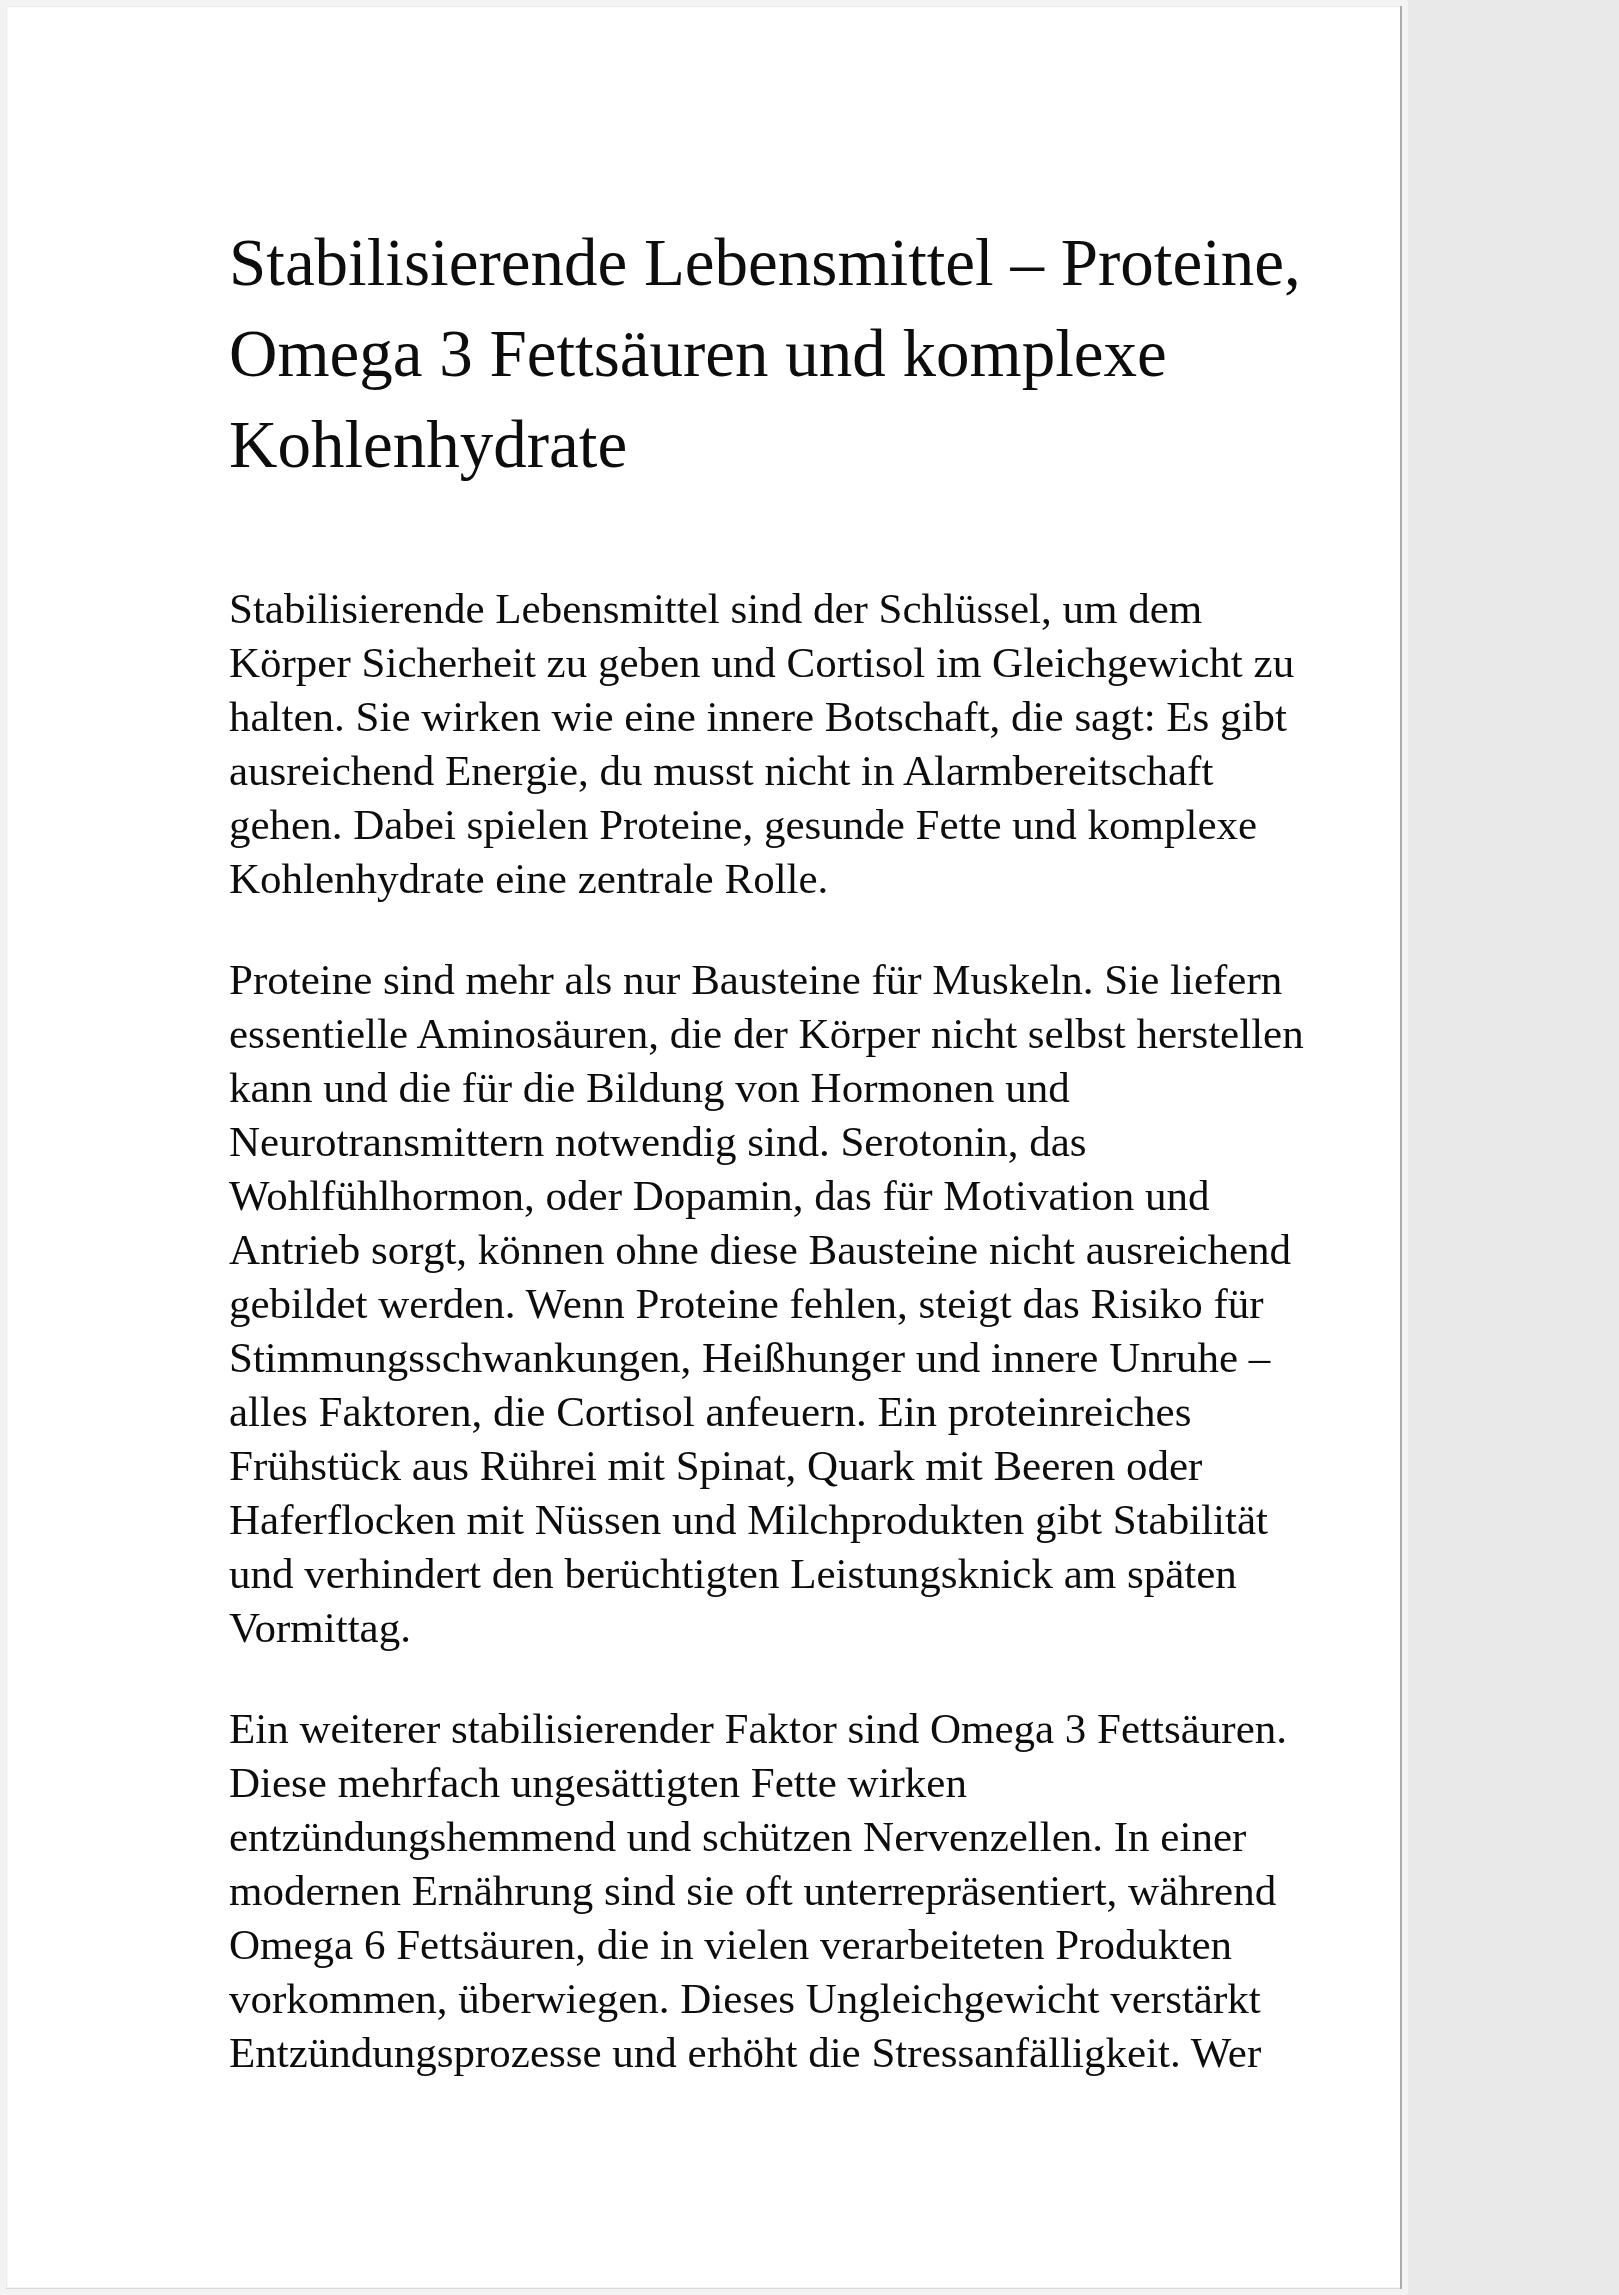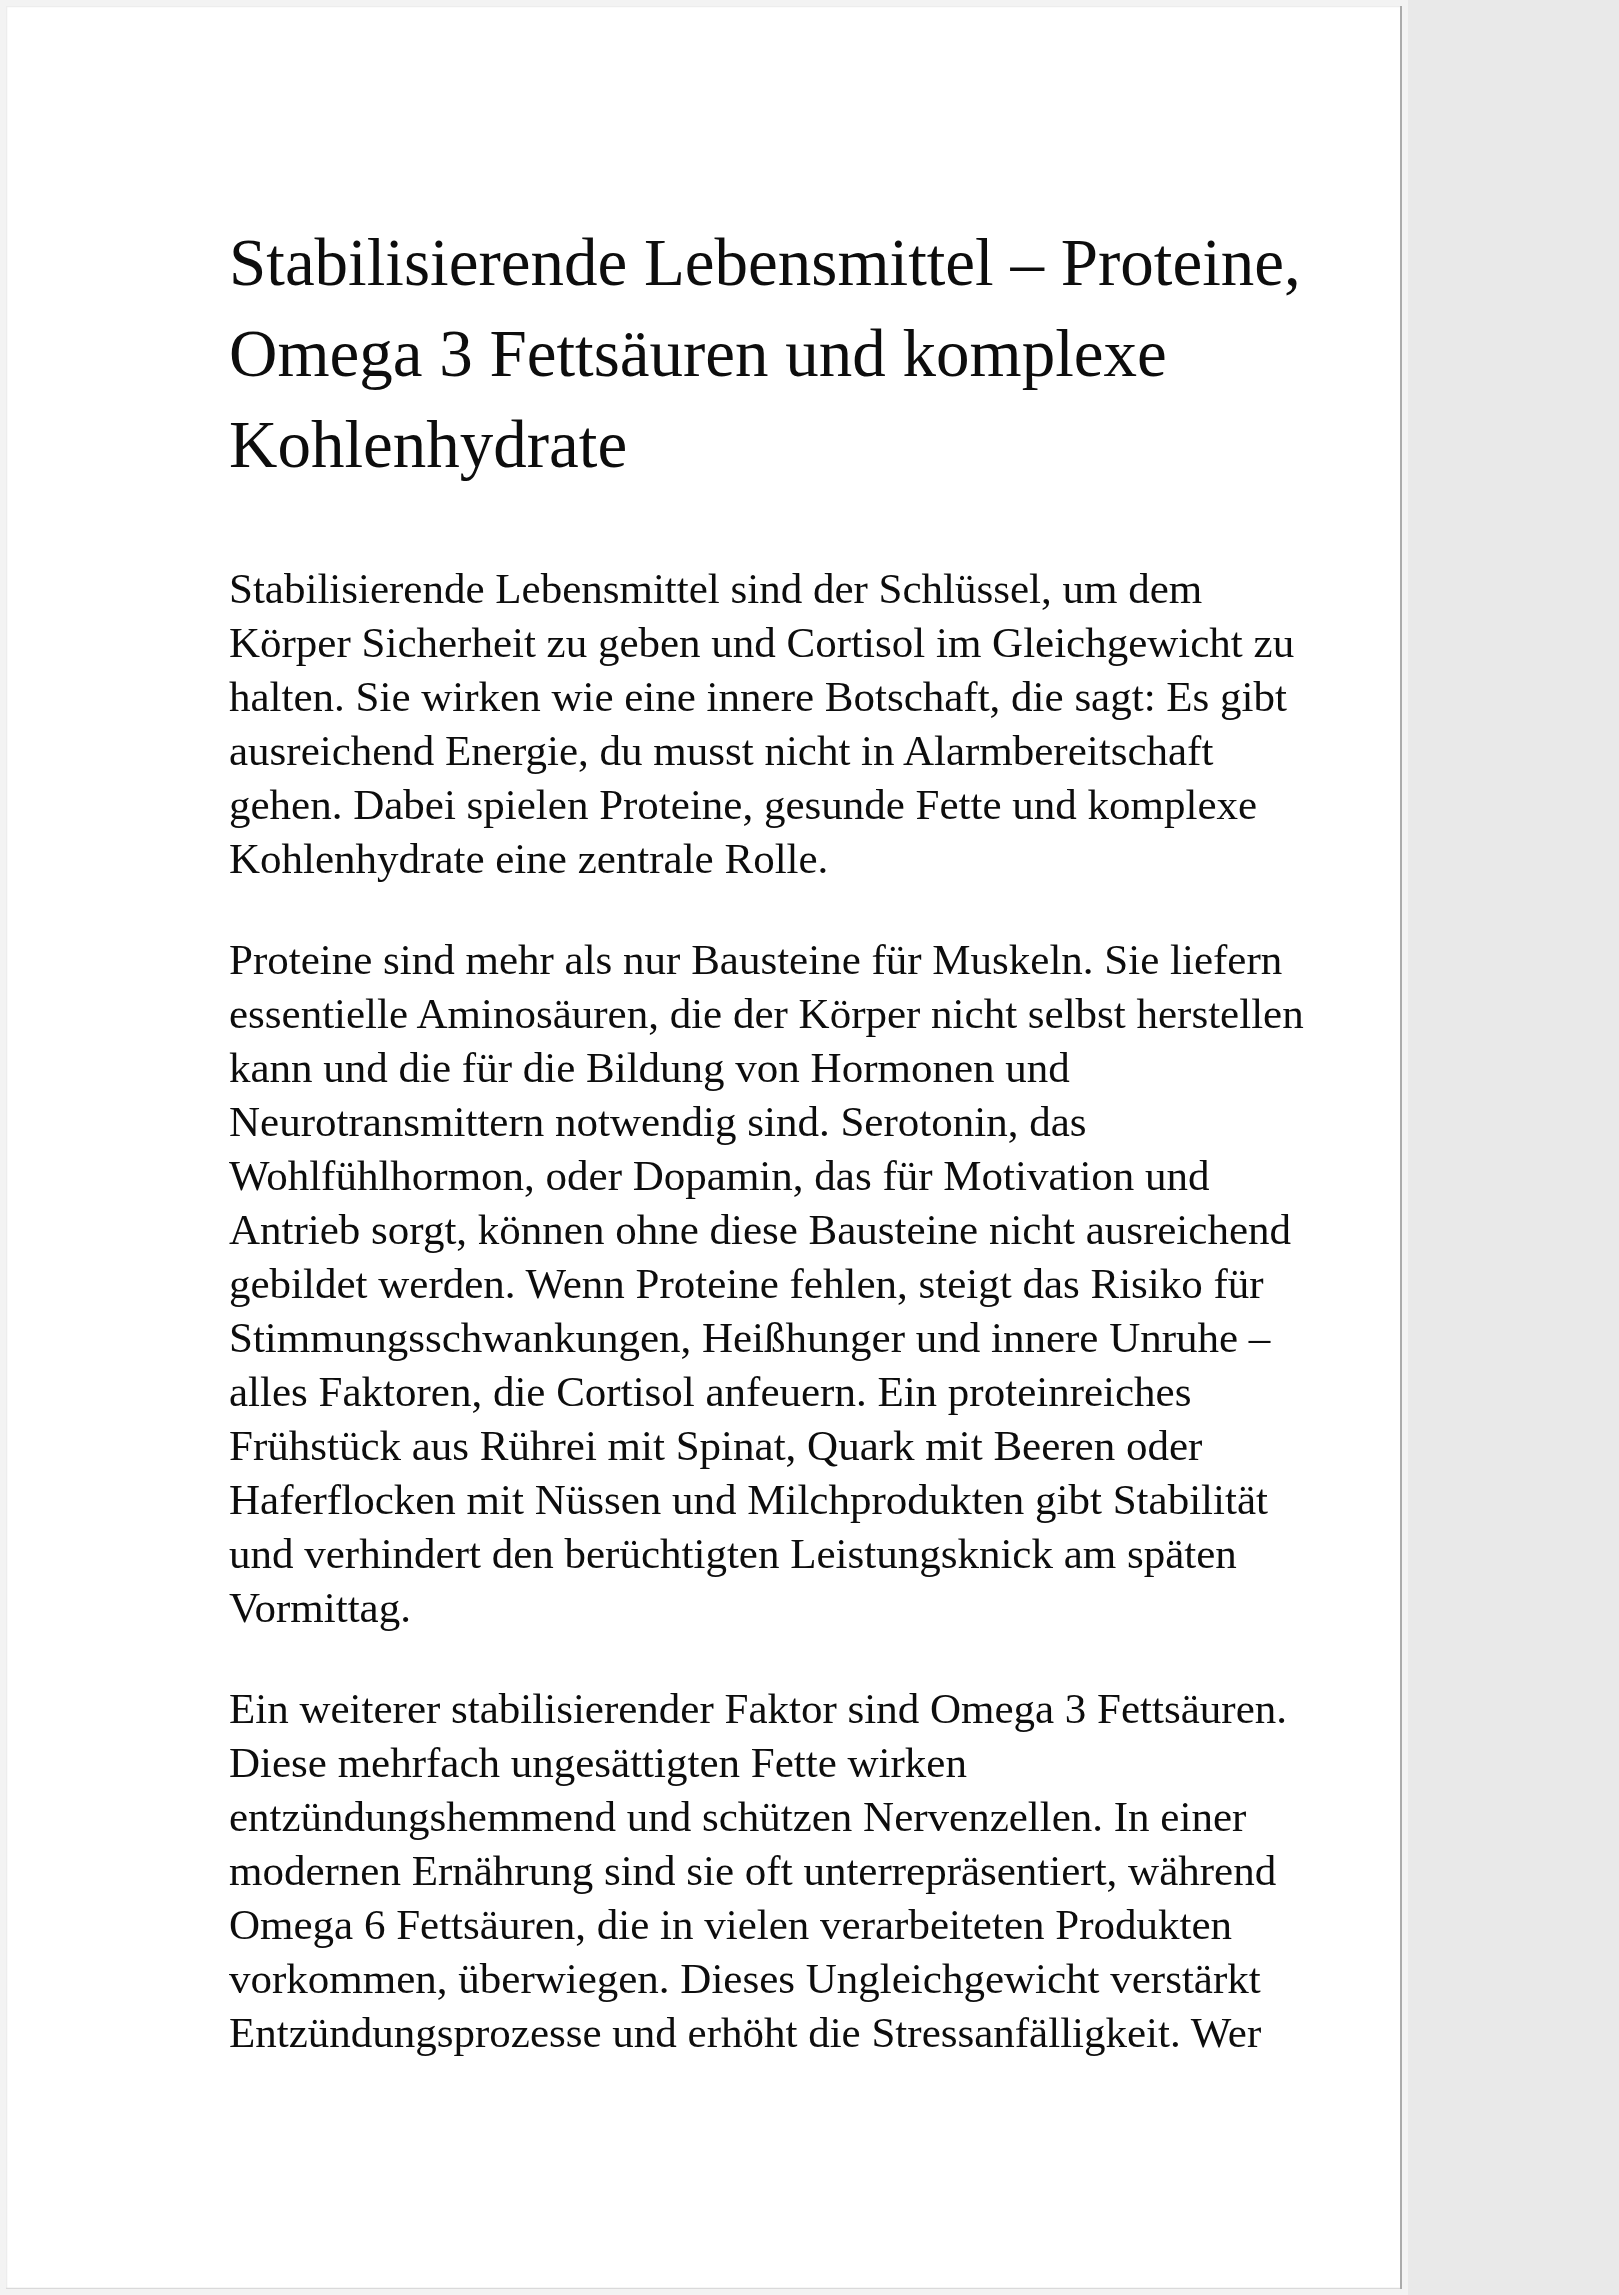--- a/index.html
+++ b/index.html
@@ -36,21 +36,21 @@
     line-height: 91px;
     white-space: pre-line;
   }
   .para {
     margin: 47px 0 0 0;
     font-size: 43px;
     line-height: 54px;
     white-space: pre-line;
   }
   .para.first {
-    margin-top: 72px;
+    margin-top: 92px;
   }
 </style>
 </head>
 <body>
 
 <div class="page">
   <div class="content">
     <h1 class="doc-title">Stabilisierende Lebensmittel – Proteine,
 Omega 3 Fettsäuren und komplexe
 Kohlenhydrate</h1>

